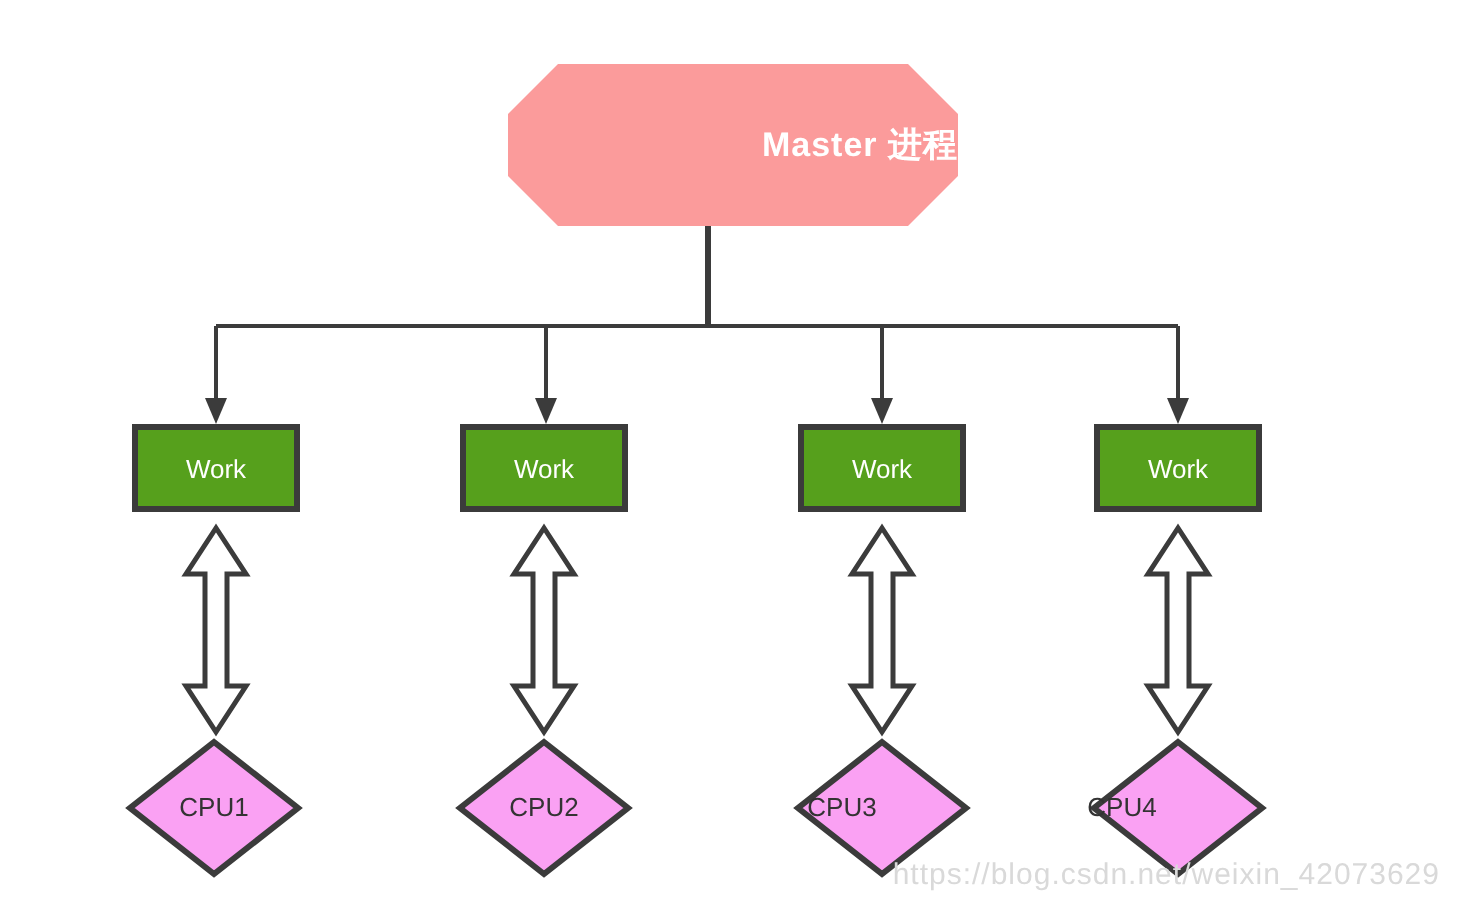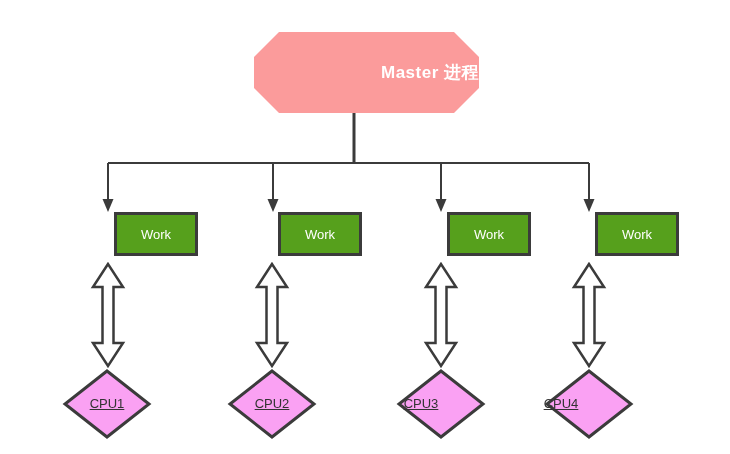--- a/index.html
+++ b/index.html
@@ -12,26 +12,26 @@
     position:absolute;left:242px;top:32px;width:225px;height:81px;
     background:#fb9b9b;
     clip-path:polygon(25px 0,200px 0,100% 25px,100% 56px,200px 100%,25px 100%,0 56px,0 25px);
     display:flex;align-items:center;justify-content:flex-end;
     color:#ffffff;font-size:17px;font-weight:600;letter-spacing:.5px;margin-left:12px;
   }
   .work{
     position:absolute;top:212px;width:84px;height:44px;box-sizing:border-box;
     background:#56a01c;border:3px solid #3b3b3b;
     display:flex;align-items:center;justify-content:center;
-    color:#ffffff;font-size:13px;margin-left:48px;
+    color:#ffffff;font-size:13px;
   }
   .work1{left:66px}.work2{left:230px}.work3{left:399px}.work4{left:547px}
   .cpu-label{
     position:absolute;top:396px;width:64px;text-align:center;
-    color:#333333;font-size:13px;text-decoration:underline;
+    color:#333333;font-size:13px;
   }
   .cpu1{left:75px}.cpu2{left:240px}.cpu3{left:389px}.cpu4{left:529px}
   .watermark{
     position:absolute;right:10px;top:429px;
     color:#d9d9d9;font-size:15px;letter-spacing:.5px;
   }
   .stroke{stroke:#3b3b3b;fill:none}
   .arrowhead{fill:#3b3b3b;stroke:none}
   .dblarrow{stroke:#3b3b3b;stroke-width:2.5;fill:#ffffff;stroke-linejoin:miter}
   .diamond{stroke:#3b3b3b;stroke-width:3;fill:#faa1f3}
@@ -82,14 +82,15 @@
   </div>
   <div class="work work4">
     <span>Work</span>
   </div>
 
   <div class="cpu-label cpu1">CPU1</div>
   <div class="cpu-label cpu2">CPU2</div>
   <div class="cpu-label cpu3">CPU3</div>
   <div class="cpu-label cpu4">CPU4</div>
 
+  <div class="watermark">https://blog.csdn.net/weixin_42073629</div>
 
 </div>
 
 </body></html>

